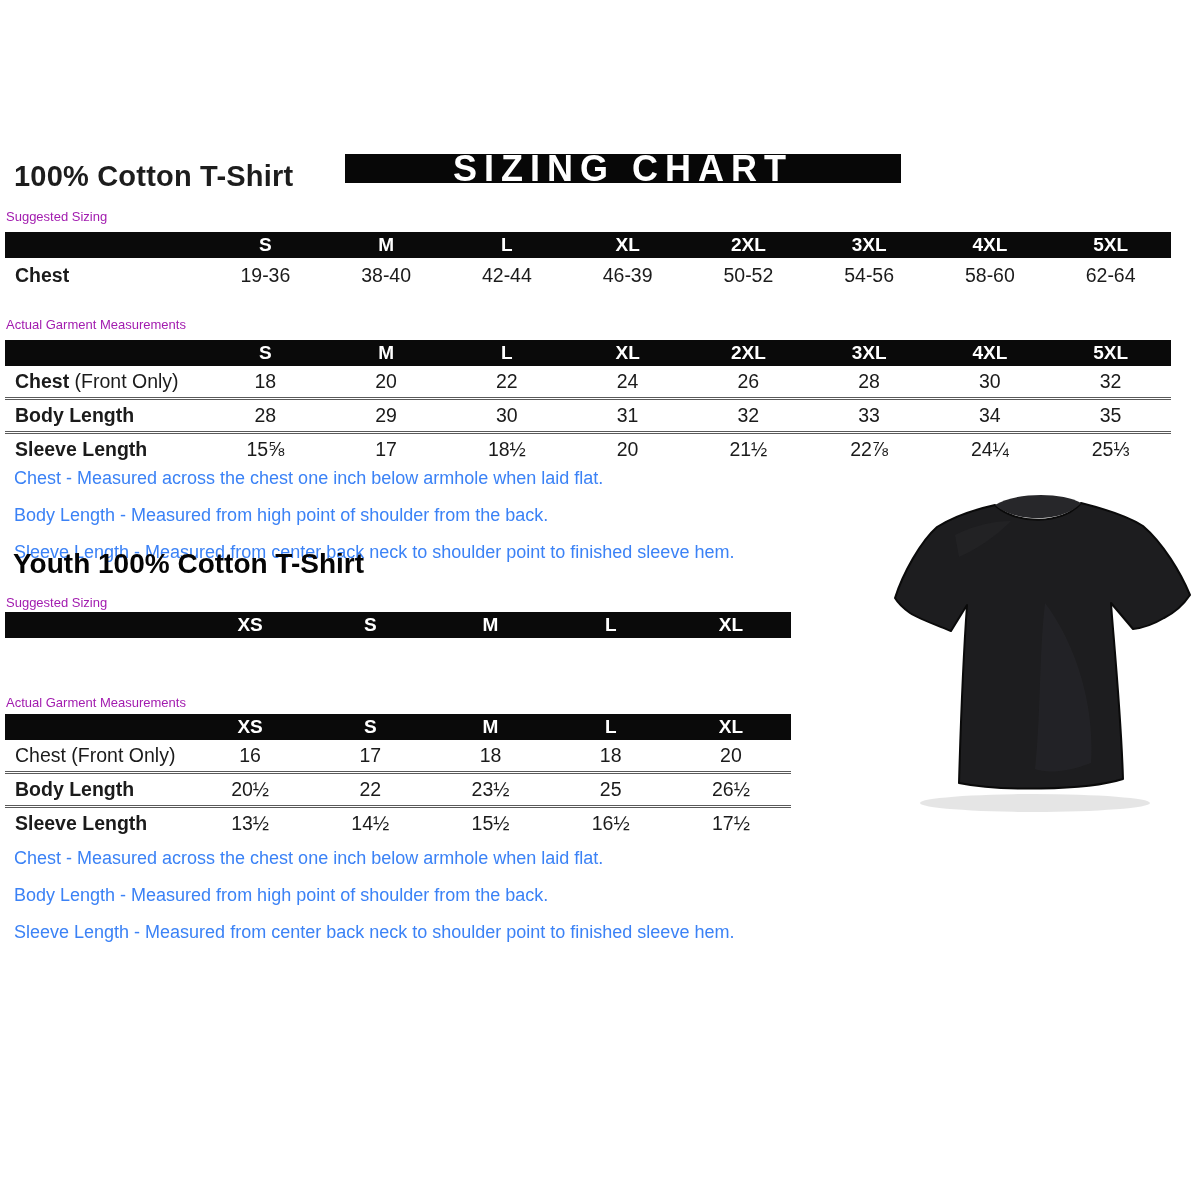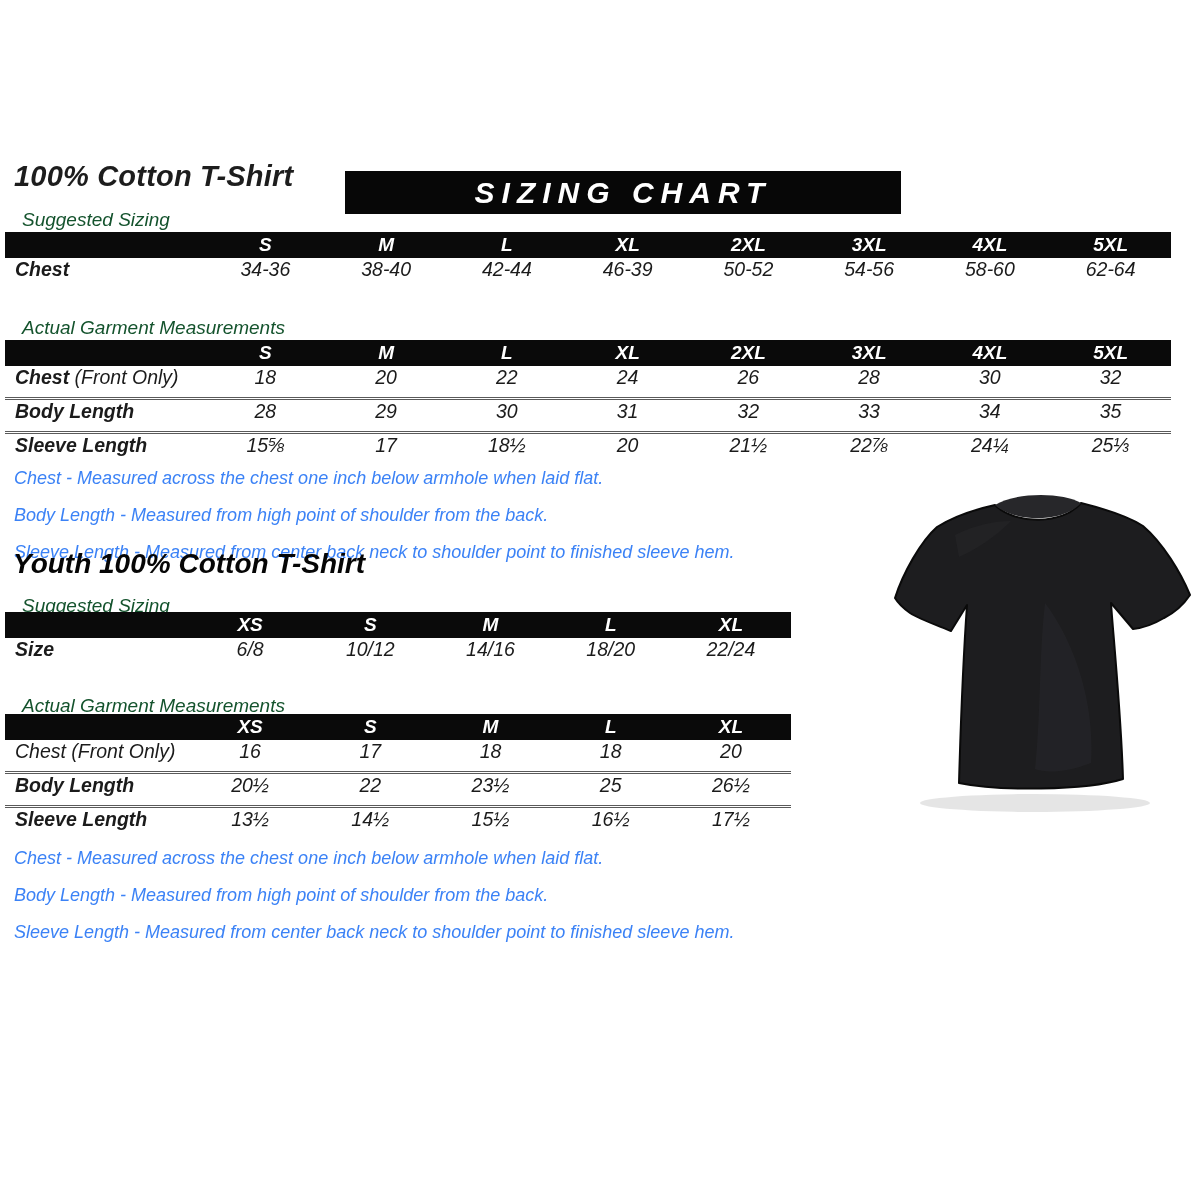--- a/index.html
+++ b/index.html
@@ -1,36 +1,36 @@
 <!DOCTYPE html>
 <html><head>
 <meta charset="utf-8">
 <style>
   html,body{margin:0;padding:0;}
   body{
     width:1200px;height:1200px;position:relative;background:#ffffff;
     font-family:"Liberation Sans", sans-serif;color:#1b1b1b;overflow:hidden;
   }
-  .abs{position:absolute;font-style:italic;}
+  .abs{position:absolute;}
   .page-title{left:14px;top:160px;font-size:29px;font-weight:bold;color:#1d1d1d;letter-spacing:0.2px;}
   .banner{
-    left:345px;top:171px;width:556px;height:43px;background:#070707;color:#ffffff;
+    left:345px;top:154px;width:556px;height:29px;background:#070707;color:#ffffff;
     display:flex;align-items:center;justify-content:center;
-    font-size:30px;font-weight:bold;letter-spacing:7px;
+    font-size:36px;font-weight:bold;letter-spacing:7px;
   }
-  .section-heading{font-size:19px;color:#14532d;margin-left:16px;}
+  .section-heading{font-size:13px;color:#a21caf;}
   .notes{font-size:18px;line-height:37px;color:#3b82f6;}
   .notes div{white-space:nowrap;}
   .youth-title{left:13px;top:548px;font-size:28px;font-weight:bold;color:#050505;}
 
   
   .sz-table{left:5px;}
   .t-head{display:flex;background:#0a0a0a;color:#ffffff;height:26px;align-items:center;}
   .t-head .t-col{font-weight:bold;font-size:19px;text-align:center;}
-  .t-row{display:flex;align-items:flex-start;}
+  .t-row{display:flex;align-items:center;}
   .t-row + .t-row{border-top:3px double #5a5a5a;}
   .t-col{flex:1;text-align:center;font-size:19.5px;}
   .t-label-col{flex:0 0 auto;text-align:left;padding-left:10px;box-sizing:border-box;font-size:19.5px;}
   .adult-t{width:1166px;}
   .adult-t .t-label-col{width:200px;}
   .youth-t{width:786px;}
   .youth-t .t-label-col{width:185px;}
   .sz-table .t-row{height:31px;}
   .sz-table.single .t-row{height:34px;}
 
@@ -50,21 +50,21 @@
       <div class="t-col">M</div>
       <div class="t-col">L</div>
       <div class="t-col">XL</div>
       <div class="t-col">2XL</div>
       <div class="t-col">3XL</div>
       <div class="t-col">4XL</div>
       <div class="t-col">5XL</div>
     </div>
     <div class="t-row">
       <div class="t-label-col"><b>Chest</b></div>
-      <div class="t-col">34-36</div>
+      <div class="t-col">19-36</div>
       <div class="t-col">38-40</div>
       <div class="t-col">42-44</div>
       <div class="t-col">46-39</div>
       <div class="t-col">50-52</div>
       <div class="t-col">54-56</div>
       <div class="t-col">58-60</div>
       <div class="t-col">62-64</div>
     </div>
   </div>
 
@@ -126,28 +126,20 @@
 
 <div class="abs section-heading" style="left:6px;top:595px;">Suggested Sizing</div>
 <div class="abs sz-table youth-t single" style="top:612px;">
     <div class="t-head">
       <div class="t-label-col"></div>
       <div class="t-col">XS</div>
       <div class="t-col">S</div>
       <div class="t-col">M</div>
       <div class="t-col">L</div>
       <div class="t-col">XL</div>
-    </div>
-    <div class="t-row">
-      <div class="t-label-col"><b>Size</b></div>
-      <div class="t-col">6/8</div>
-      <div class="t-col">10/12</div>
-      <div class="t-col">14/16</div>
-      <div class="t-col">18/20</div>
-      <div class="t-col">22/24</div>
     </div>
   </div>
 
 <div class="abs section-heading" style="left:6px;top:695px;">Actual Garment Measurements</div>
 <div class="abs sz-table youth-t" style="top:714px;">
     <div class="t-head">
       <div class="t-label-col"></div>
       <div class="t-col">XS</div>
       <div class="t-col">S</div>
       <div class="t-col">M</div>

